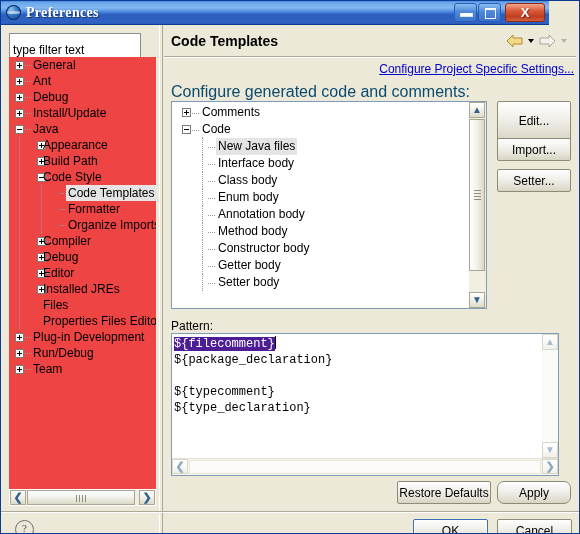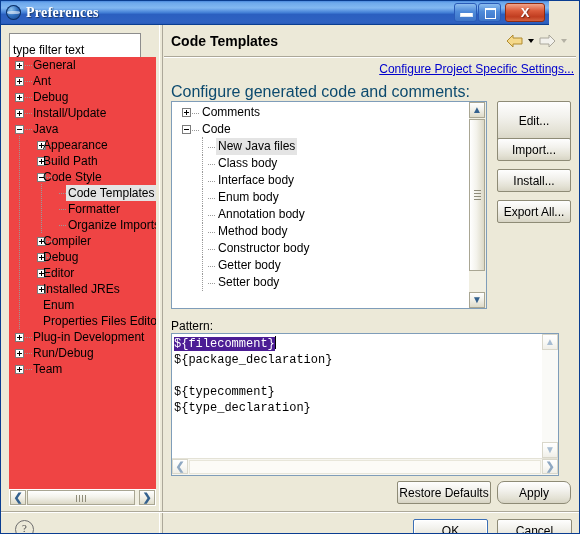--- a/index.html
+++ b/index.html
@@ -632,21 +632,21 @@
         </div>
         <div class="tnode lv1">
           <div class="vline"></div>
           <div class="twist plus"></div>
           <div class="dots"></div>
           <div class="tlabel">Installed JREs</div>
         </div>
         <div class="tnode lv1">
           <div class="vline"></div>
           <div class="dots"></div>
-          <div class="tlabel">Enum</div>
+          <div class="tlabel">Files</div>
         </div>
         <div class="tnode lv1">
           <div class="vline"></div>
           <div class="dots"></div>
           <div class="tlabel">Properties Files Edito</div>
         </div>
         <div class="tnode lv0">
           <div class="twist plus"></div>
           <div class="dots"></div>
           <div class="tlabel">Plug-in Development</div>
@@ -709,26 +709,26 @@
             <div class="lbl">Code</div>
           </div>
           <div class="tpl-row child sel">
             <div class="vline"></div>
             <div class="dots"></div>
             <div class="lbl">New Java files</div>
           </div>
           <div class="tpl-row child">
             <div class="vline"></div>
             <div class="dots"></div>
-            <div class="lbl">Class body</div>
+            <div class="lbl">Interface body</div>
           </div>
           <div class="tpl-row child">
             <div class="vline"></div>
             <div class="dots"></div>
-            <div class="lbl">Interface body</div>
+            <div class="lbl">Class body</div>
           </div>
           <div class="tpl-row child">
             <div class="vline"></div>
             <div class="dots"></div>
             <div class="lbl">Enum body</div>
           </div>
           <div class="tpl-row child">
             <div class="vline"></div>
             <div class="dots"></div>
             <div class="lbl">Annotation body</div>
@@ -761,22 +761,21 @@
         </div>
         <div id="tpl-vthumb"></div>
         <div class="vsb-arrow down">
           <div class="chev">▼</div>
         </div>
       </div>
     </div>
 
     <button class="btn" id="btn-edit">Edit...</button>
     <button class="btn" id="btn-import">Import...</button>
-    <button class="btn" id="btn-export">Install...</button>
-    <button class="btn" id="btn-exportall">Export All...</button>
+    <button class="btn" id="btn-export">Setter...</button>
 
     <div id="label-pattern">Pattern:</div>
 
     <div id="pattern-wrap">
       <div id="pattern-text"><span class="sel-blue">${filecomment}</span><span id="caret"></span>
 <span>${package_declaration}</span>
 <span></span>
 <span>${typecomment}</span>
 <span>${type_declaration}</span></div>
 

